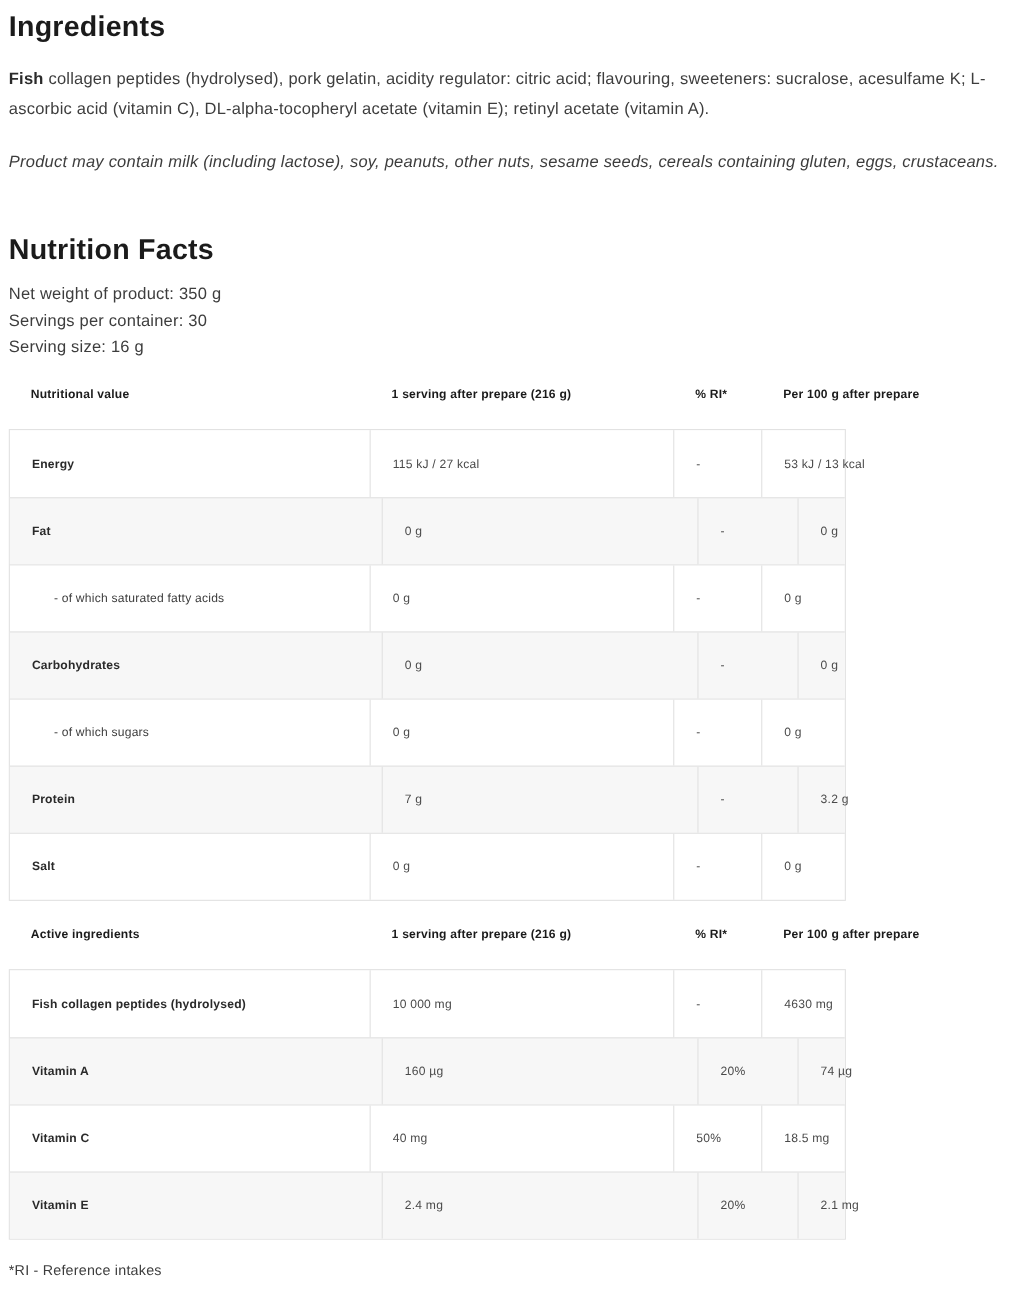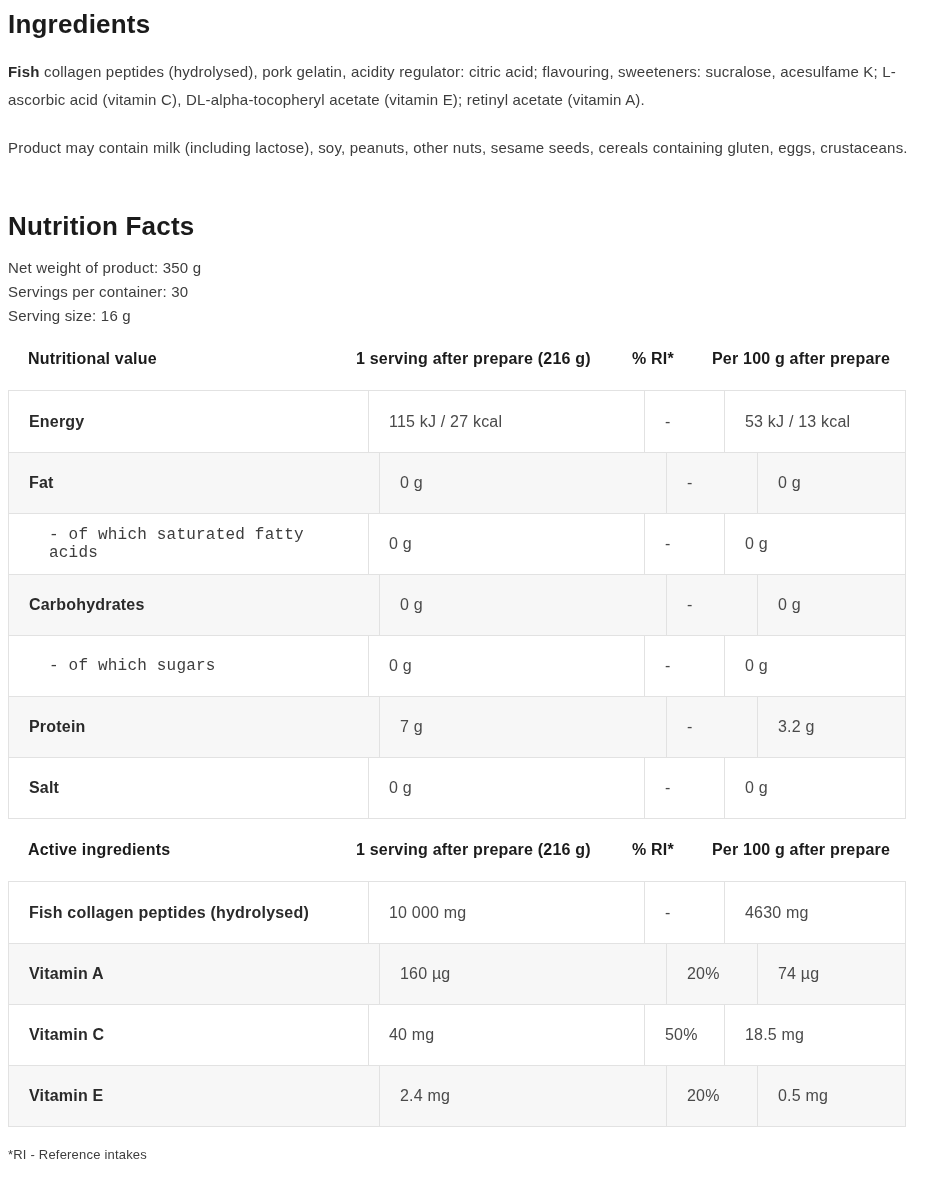--- a/index.html
+++ b/index.html
@@ -32,31 +32,31 @@
   h1.nutrition { margin-top: 48px; }
 
   p.para {
     margin: 18px 0 0 0;
     font-size: 15px;
     line-height: 28px;
     letter-spacing: 0.2px;
     max-width: 912px;
     color: var(--text);
   }
-  p.para.allergen { margin-top: 20px; margin-bottom: 0; }
+  p.para.allergen { margin-top: 20px; margin-bottom: 0; font-style: italic; }
   p.para b { color: var(--label); }
 
   .info-block {
     margin-top: 14px;
     font-size: 15px;
     line-height: 24px;
     letter-spacing: 0.2px;
   }
 
-  .tbl { width: 898px; font-size: 16px; letter-spacing: 0.2px; }
+  .tbl { width: 761px; font-size: 11px; letter-spacing: 0.2px; }
   .thead {
     display: grid;
     grid-template-columns: 328px 276px 80px 214px;
     height: 62px;
     align-items: center;
     font-weight: 700;
     color: var(--heading);
   }
   .thead .hcell { padding-left: 20px; }
   .tbody { border: 1px solid var(--border); }
@@ -68,22 +68,22 @@
   .trow + .trow { border-top: 1px solid var(--border); }
   .trow.alt { background: var(--row-alt); gap: 11px; }
   .cell {
     padding-left: 20px;
     display: flex;
     align-items: center;
     height: 100%;
   }
   .cell + .cell { border-left: 1px solid var(--border); }
   .cell.lbl { font-weight: 700; color: var(--label); }
-  .trow.indent .cell.lbl { font-weight: 400; color: var(--text); padding-left: 40px; font-family: Liberation Mono, monospace; }
-  .cell.val { font-weight: 400; color: var(--value); margin-left: 32px; }
+  .trow.indent .cell.lbl { font-weight: 400; color: var(--text); padding-left: 40px; }
+  .cell.val { font-weight: 400; color: var(--value); }
 
   p.footnote {
     margin: 16px 0 0 0;
     font-size: 13px;
     line-height: 24px;
     letter-spacing: 0.2px;
     color: var(--text);
   }
 </style>
 </head>
@@ -181,20 +181,20 @@
         <div class="trow">
           <div class="cell lbl">Vitamin C</div>
           <div class="cell val">40 mg</div>
           <div class="cell val">50%</div>
           <div class="cell val">18.5 mg</div>
         </div>
         <div class="trow alt">
           <div class="cell lbl">Vitamin E</div>
           <div class="cell val">2.4 mg</div>
           <div class="cell val">20%</div>
-          <div class="cell val">0.5 mg</div>
+          <div class="cell val">2.1 mg</div>
         </div>
       </div>
   </section>
 
   <p class="footnote">*RI - Reference intakes</p>
 
 </main>
 
 </body></html>

